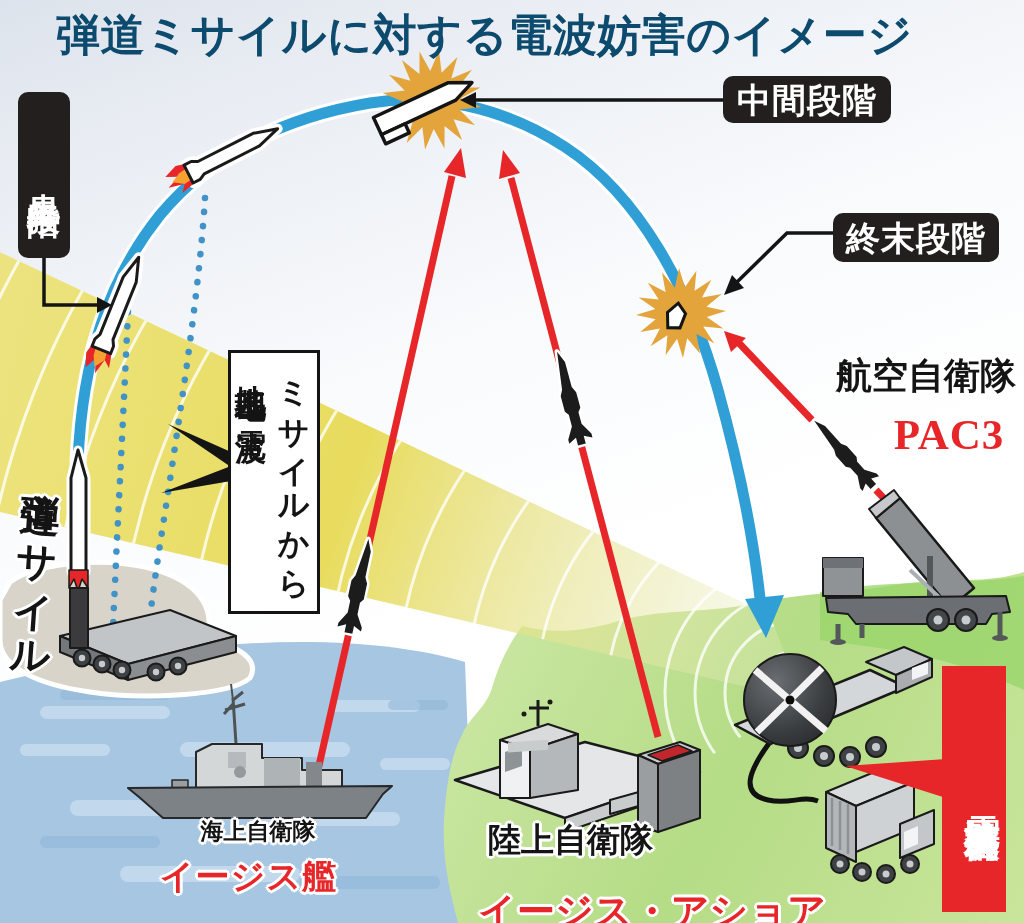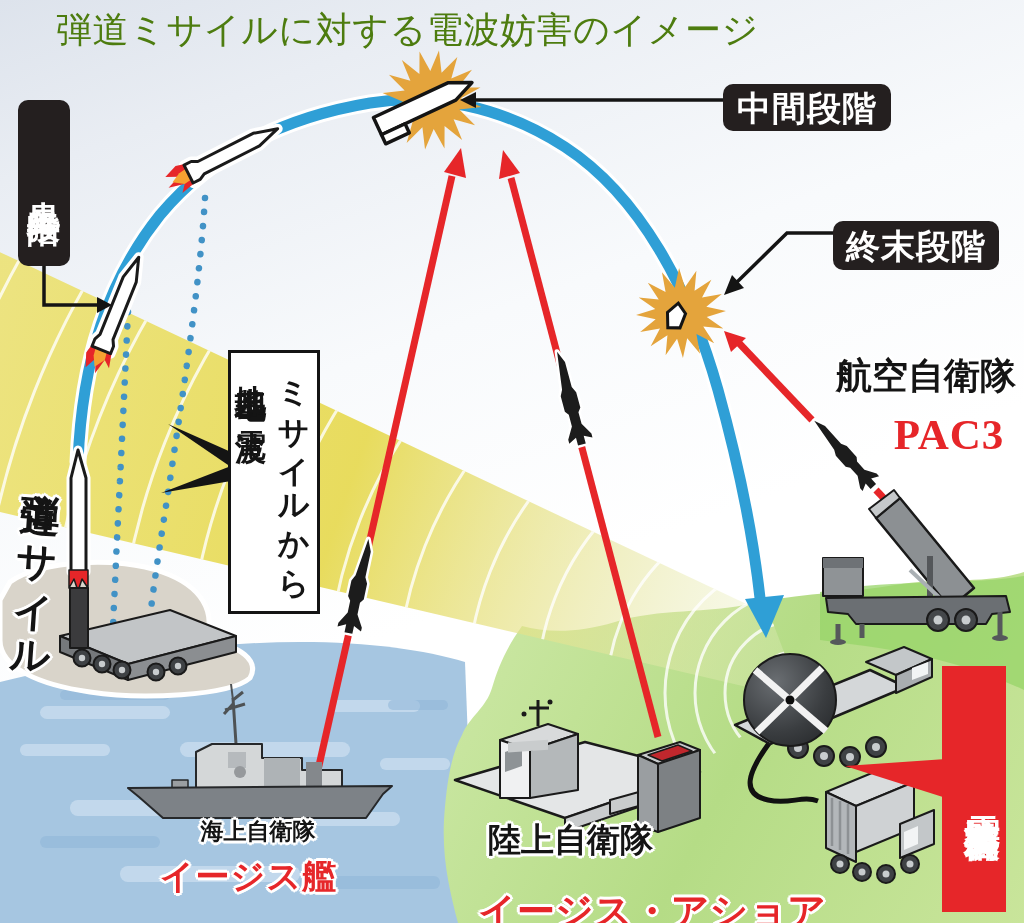--- a/index.html
+++ b/index.html
@@ -7,23 +7,23 @@
   }
   html,body{margin:0;padding:0;}
   body{
     width:1024px;height:923px;position:relative;overflow:hidden;
     font-family:"Liberation Sans","DejaVu Sans",sans-serif;
     background:linear-gradient(160deg,#dde3ec 0%,#e9edf3 14%,#f8fafc 38%,#ffffff 60%,#ffffff 100%);
   }
   #scene{position:absolute;left:0;top:0;}
   .abs{position:absolute;}
   .halo{text-shadow:-2px -2px 0 #fff,2px -2px 0 #fff,-2px 2px 0 #fff,2px 2px 0 #fff,0 -3px 0 #fff,0 3px 0 #fff,-3px 0 0 #fff,3px 0 0 #fff;}
-  #title{left:56px;top:6px;font-size:36px;font-weight:normal;color:#4d7c0f;white-space:nowrap;letter-spacing:0.5px;}
+  #title{left:56px;top:6px;font-size:44px;font-weight:bold;color:#0c4a6e;white-space:nowrap;letter-spacing:0.5px;}
   .tag{position:absolute;background:var(--tagblack);color:#fff;font-weight:bold;border-radius:10px;
-       display:flex;align-items:center;justify-content:center;line-height:1.0;margin-top:8px;}
+       display:flex;align-items:center;justify-content:center;line-height:1.0;}
   .vtext{writing-mode:vertical-rl;text-orientation:upright;}
   #tag-boost{left:18px;top:92px;width:52px;height:166px;font-size:33px;letter-spacing:4px;}
   #tag-mid{left:723px;top:76px;width:168px;height:47px;font-size:34px;letter-spacing:1px;}
   #tag-term{left:833px;top:213px;width:166px;height:49px;font-size:34px;letter-spacing:1px;text-align:right;}
   #callout-box{left:228px;top:350px;width:92px;height:264px;background:#fff;border:3px solid #141414;
        box-sizing:border-box;font-weight:bold;color:#141414;font-size:31px;
        writing-mode:vertical-rl;text-orientation:upright;padding:7px 2px 0 0;line-height:43px;}
   #callout-box span{display:block;letter-spacing:2px;}
   #equip-box{left:942px;top:666px;width:64px;height:246px;background:var(--red);color:#fff;
        font-weight:bold;font-size:36px;display:flex;align-items:flex-start;justify-content:center;

